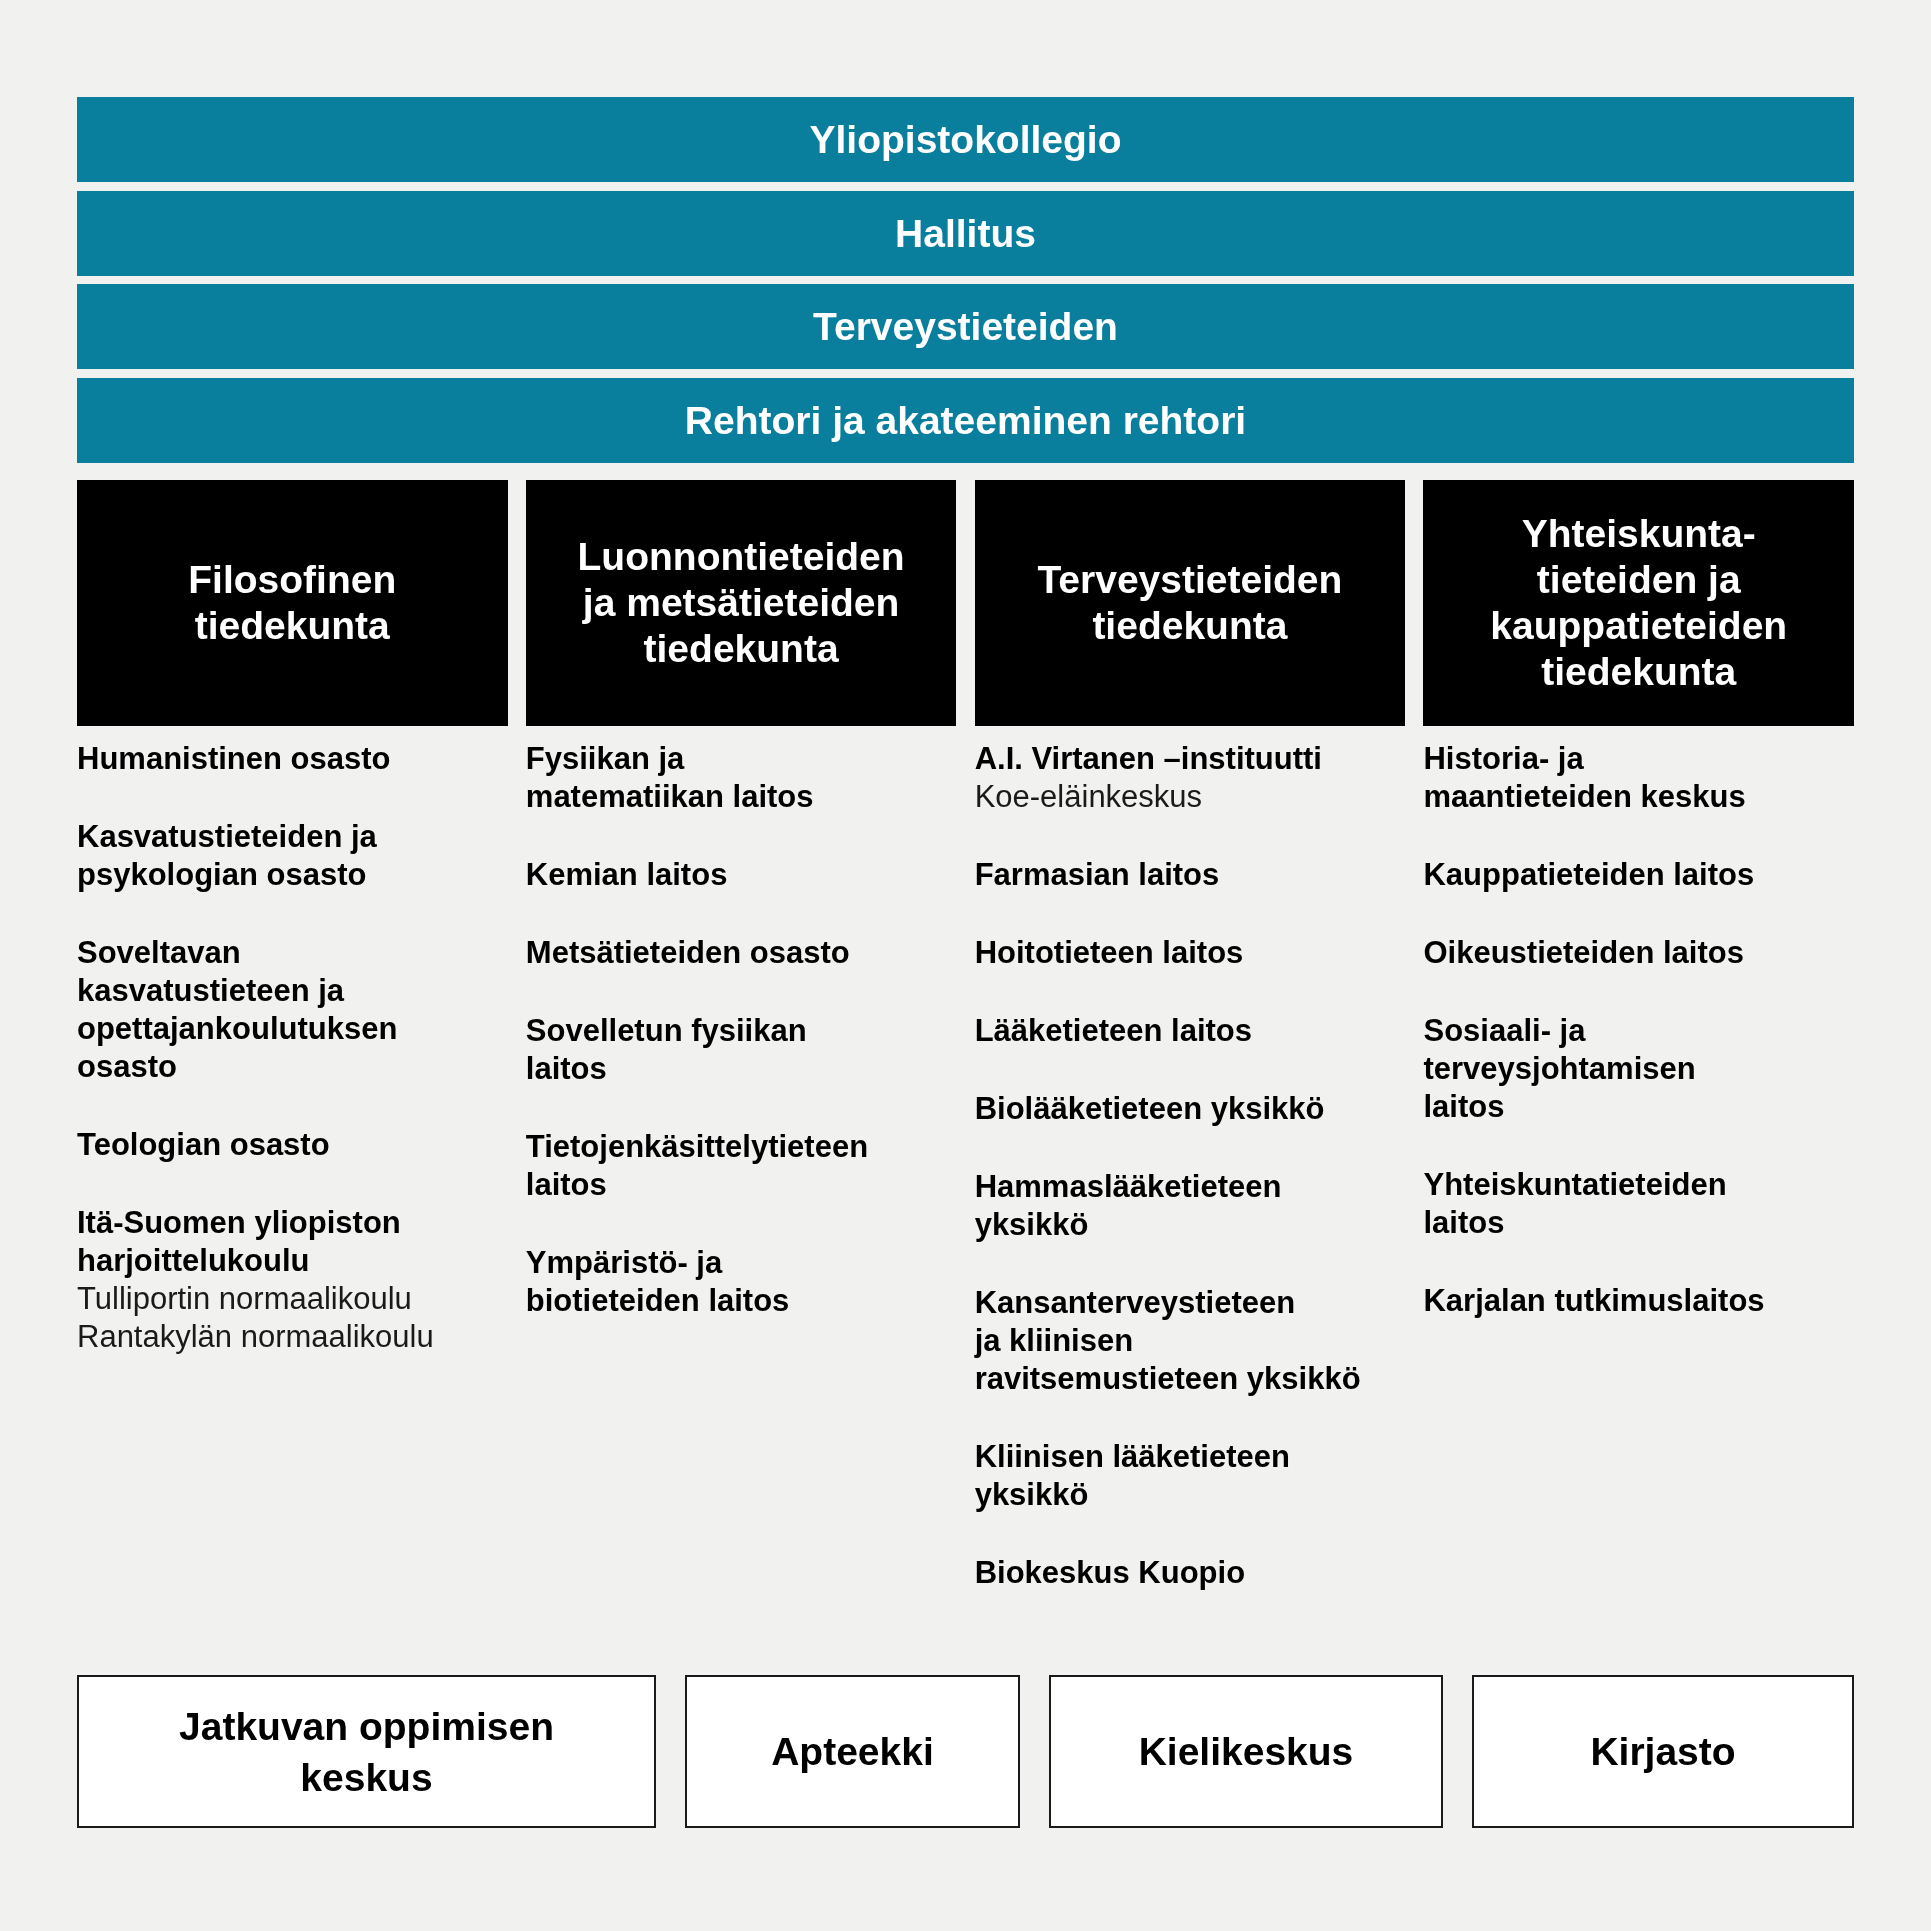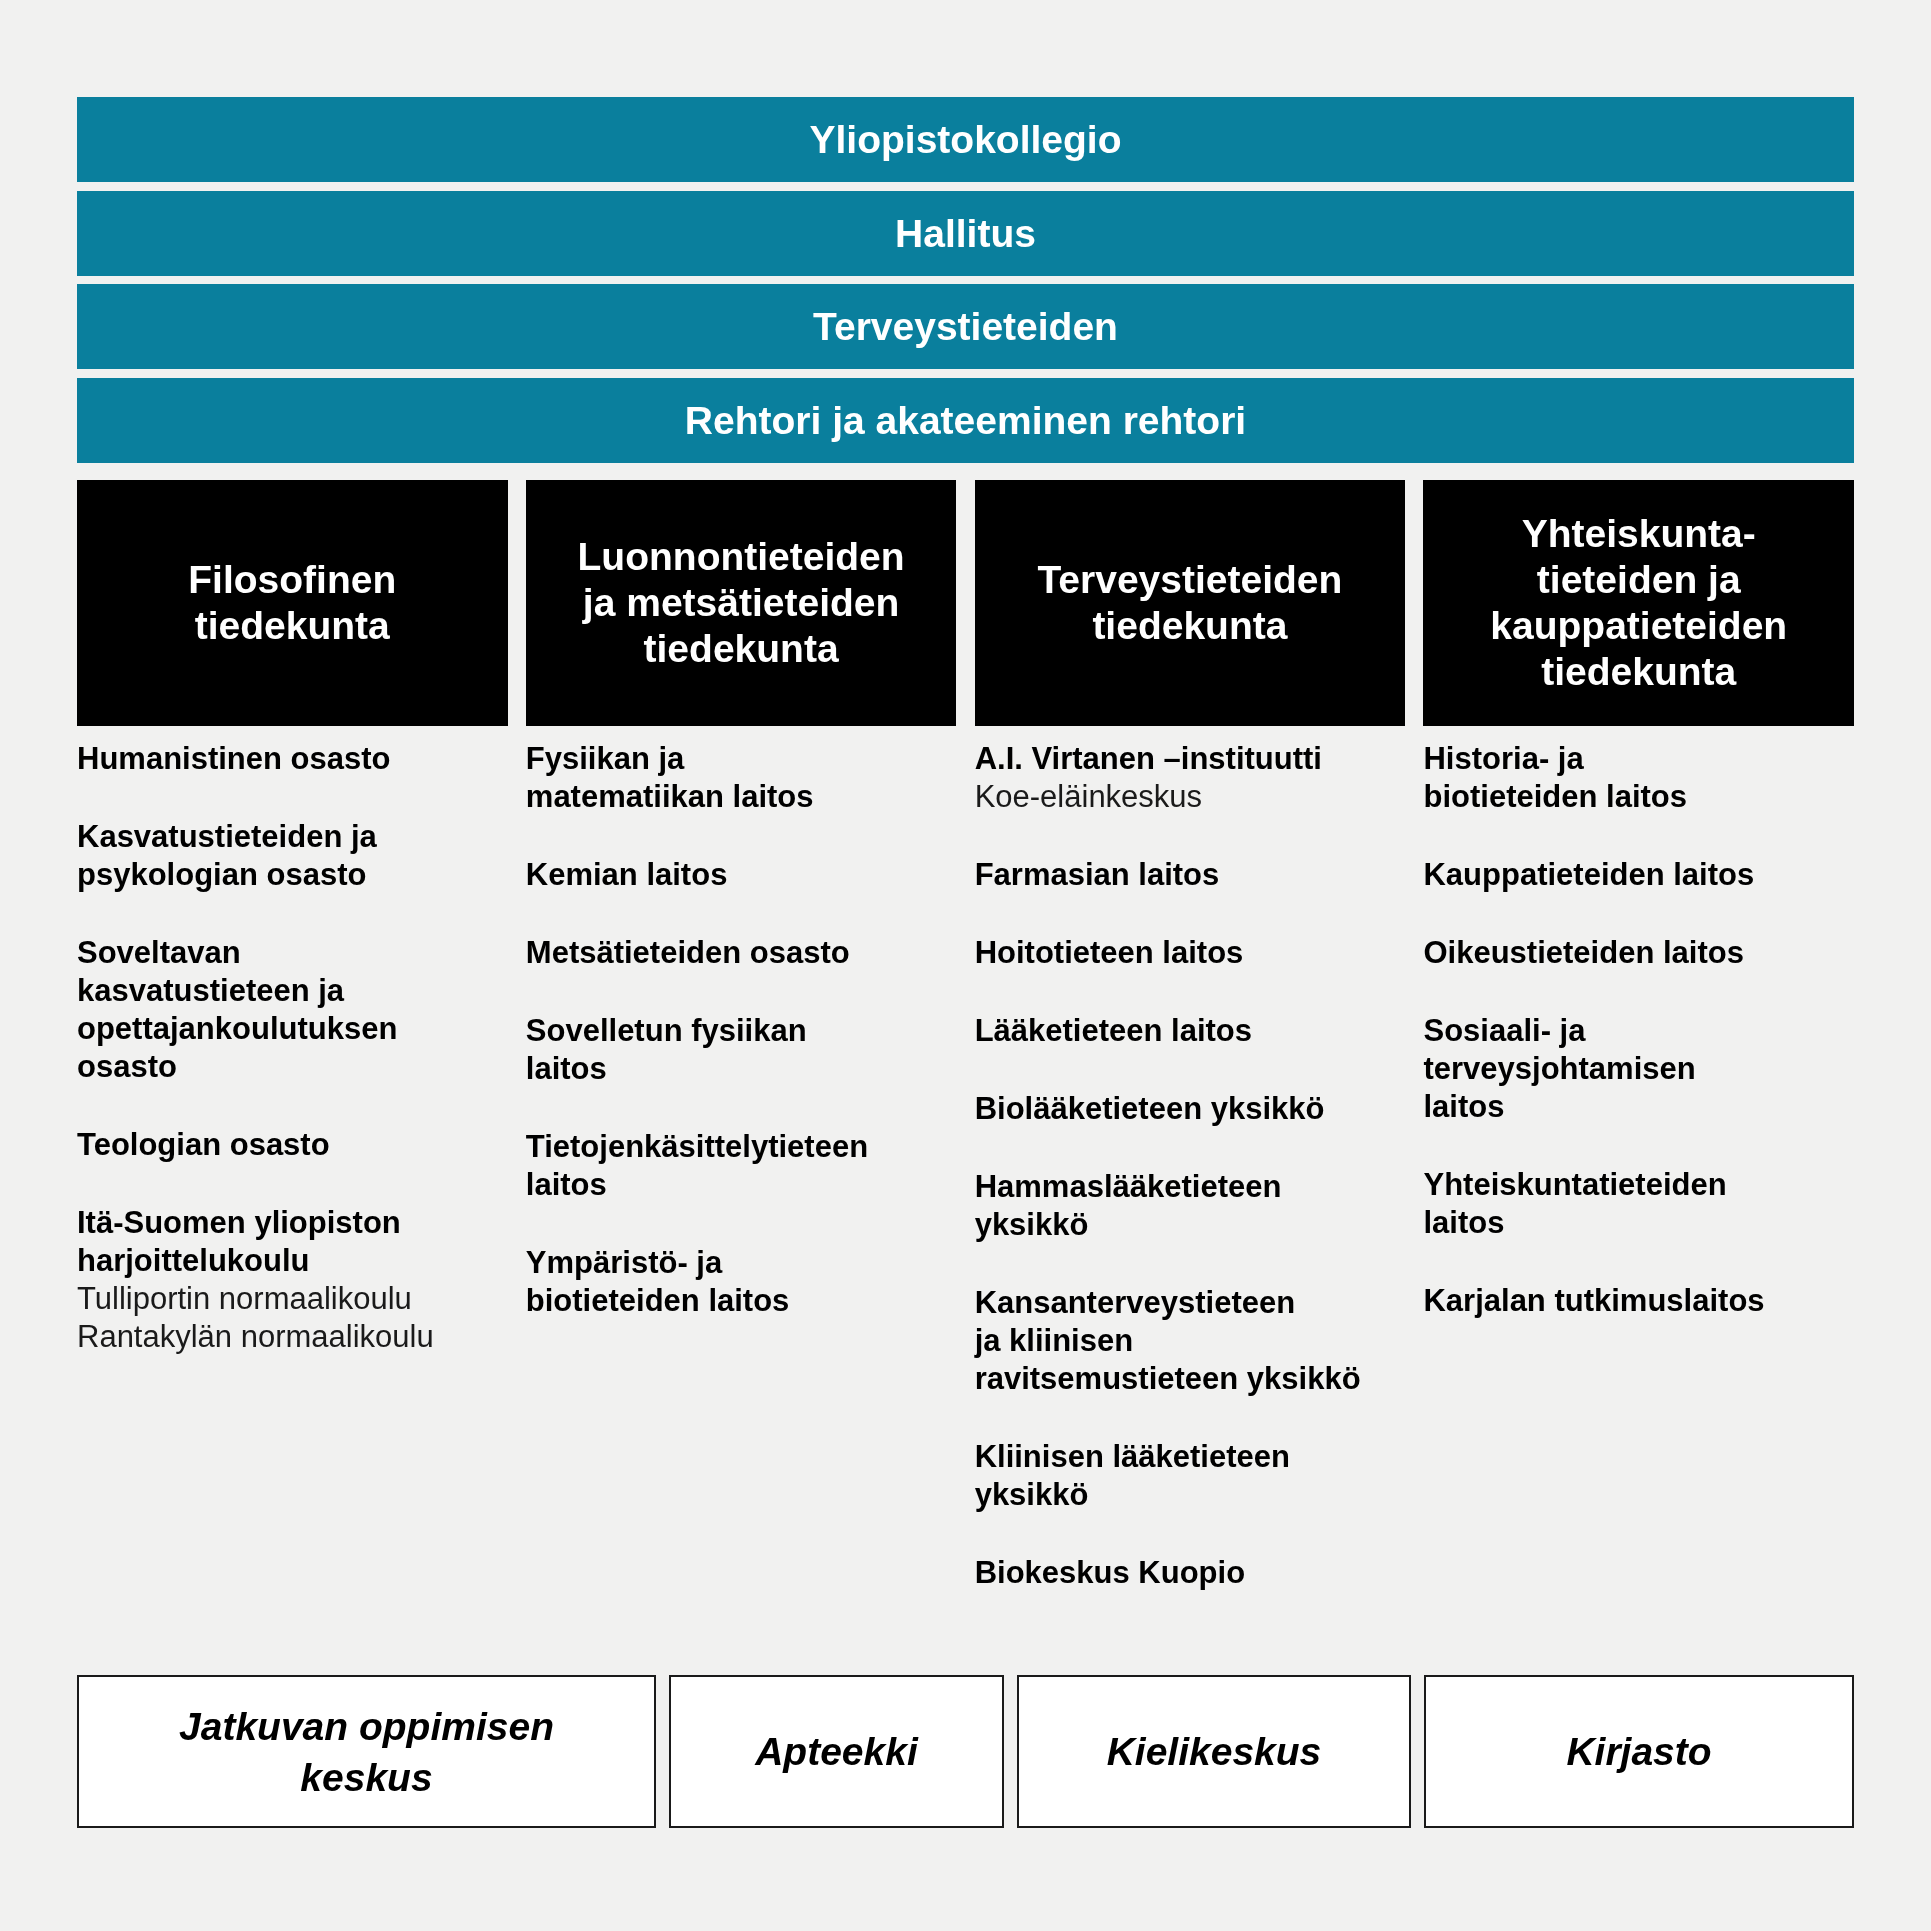--- a/index.html
+++ b/index.html
@@ -74,22 +74,21 @@
     color: #1a1a1a;
   }
   
   .bottom-row {
     position: absolute;
     left: 77px;
     right: 77px;
     top: 1675px;
     display: grid;
     grid-template-columns: 579px 335px 394px 1fr;
-    gap: 13px;
-    font-style: italic;
+    gap: 29px;
   }
   .bottom-box {
     height: 153px;
     background: #ffffff;
     border: 2.9px solid #1a1a1a;
     box-sizing: border-box;
     display: flex;
     align-items: center;
     justify-content: center;
     text-align: center;
@@ -209,21 +208,21 @@
           </div>
         </div>
         <div class="faculty-col">
           <div class="faculty-header">Yhteiskunta-
 tieteiden ja
 kauppatieteiden
 tiedekunta</div>
           <div class="unit-list">
             <div class="unit">
               <div class="unit-name">Historia- ja
-biotieteiden laitos</div>
+maantieteiden keskus</div>
             </div>
             <div class="unit">
               <div class="unit-name">Kauppatieteiden laitos</div>
             </div>
             <div class="unit">
               <div class="unit-name">Oikeustieteiden laitos</div>
             </div>
             <div class="unit">
               <div class="unit-name">Sosiaali- ja
 terveysjohtamisen

